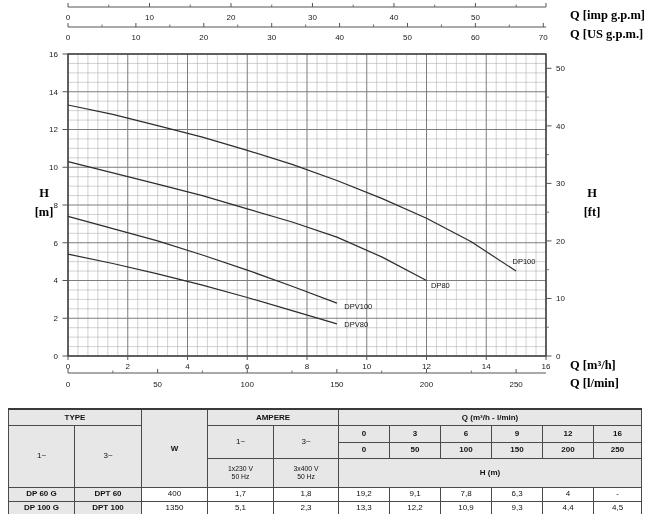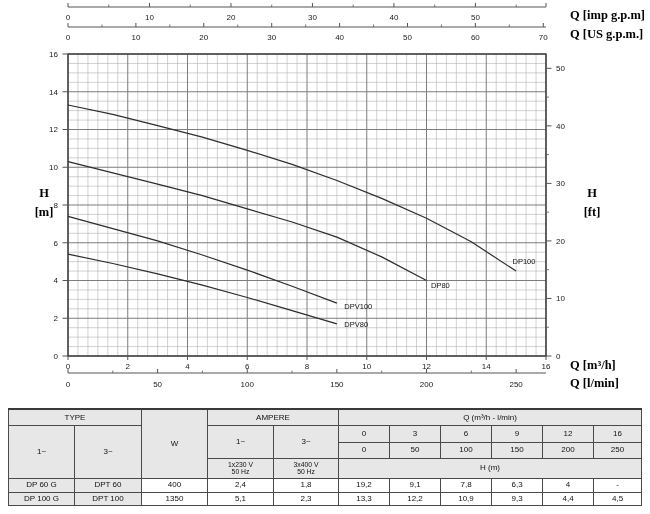--- a/index.html
+++ b/index.html
@@ -7,21 +7,21 @@
         font-family:"Liberation Sans",sans-serif;}
   #chart-svg{position:absolute;left:0;top:0;}
   #chart-svg text.tick{font:8px "Liberation Sans",sans-serif;fill:#1a1a1a;}
   #chart-svg text.clabel{font:7.5px "Liberation Sans",sans-serif;fill:#111;}
   #chart-svg text.unit{font:bold 12.5px "Liberation Serif",serif;fill:#000;}
   #spec-table{position:absolute;left:8px;top:408px;width:633px;border-collapse:collapse;
               table-layout:fixed;font-size:8px;color:#111;text-align:center;
               border:1.5px solid #3a3a3a;border-top-width:2.5px;}
   #spec-table td{border:1px solid #4a4a4a;padding:0;vertical-align:middle;line-height:1.15;}
   #spec-table td.g{background:#e7e7e7;}
-  #spec-table td.b{font-weight:normal;}
+  #spec-table td.b{font-weight:bold;}
   #spec-table td.volt{font-size:6.8px;line-height:1.1;}
   .vline{display:block;}
 </style>
 </head>
 <body>
 
 <div class="page">
 
   <svg id="chart-svg" width="650" height="405" viewBox="0 0 650 405">
       <line x1="77.95833333333333" y1="54" x2="77.95833333333333" y2="356" stroke="#b4b4b4" stroke-width="0.6"></line>
@@ -274,36 +274,36 @@
         <td class="g b">16</td>
       </tr>
       <tr style="height:16px">
         <td class="g b">0</td>
         <td class="g b">50</td>
         <td class="g b">100</td>
         <td class="g b">150</td>
         <td class="g b">200</td>
         <td class="g b">250</td>
       </tr>
-      <tr style="height:20px">
+      <tr style="height:29px">
         <td class="g volt">
           <span class="vline">1x230 V</span>
           <span class="vline">50 Hz</span>
         </td>
         <td class="g volt">
           <span class="vline">3x400 V</span>
           <span class="vline">50 Hz</span>
         </td>
         <td colspan="6" class="g b">H (m)</td>
       </tr>
       <tr style="height:14px">
         <td class="g b">DP 60 G</td>
         <td class="g b">DPT 60</td>
         <td>400</td>
-        <td>2,4</td>
+        <td>1,7</td>
         <td>1,8</td>
         <td>19,2</td>
         <td>9,1</td>
         <td>7,8</td>
         <td>6,3</td>
         <td>4</td>
         <td>-</td>
       </tr>
       <tr style="height:13px">
         <td class="g b">DP 100 G</td>

